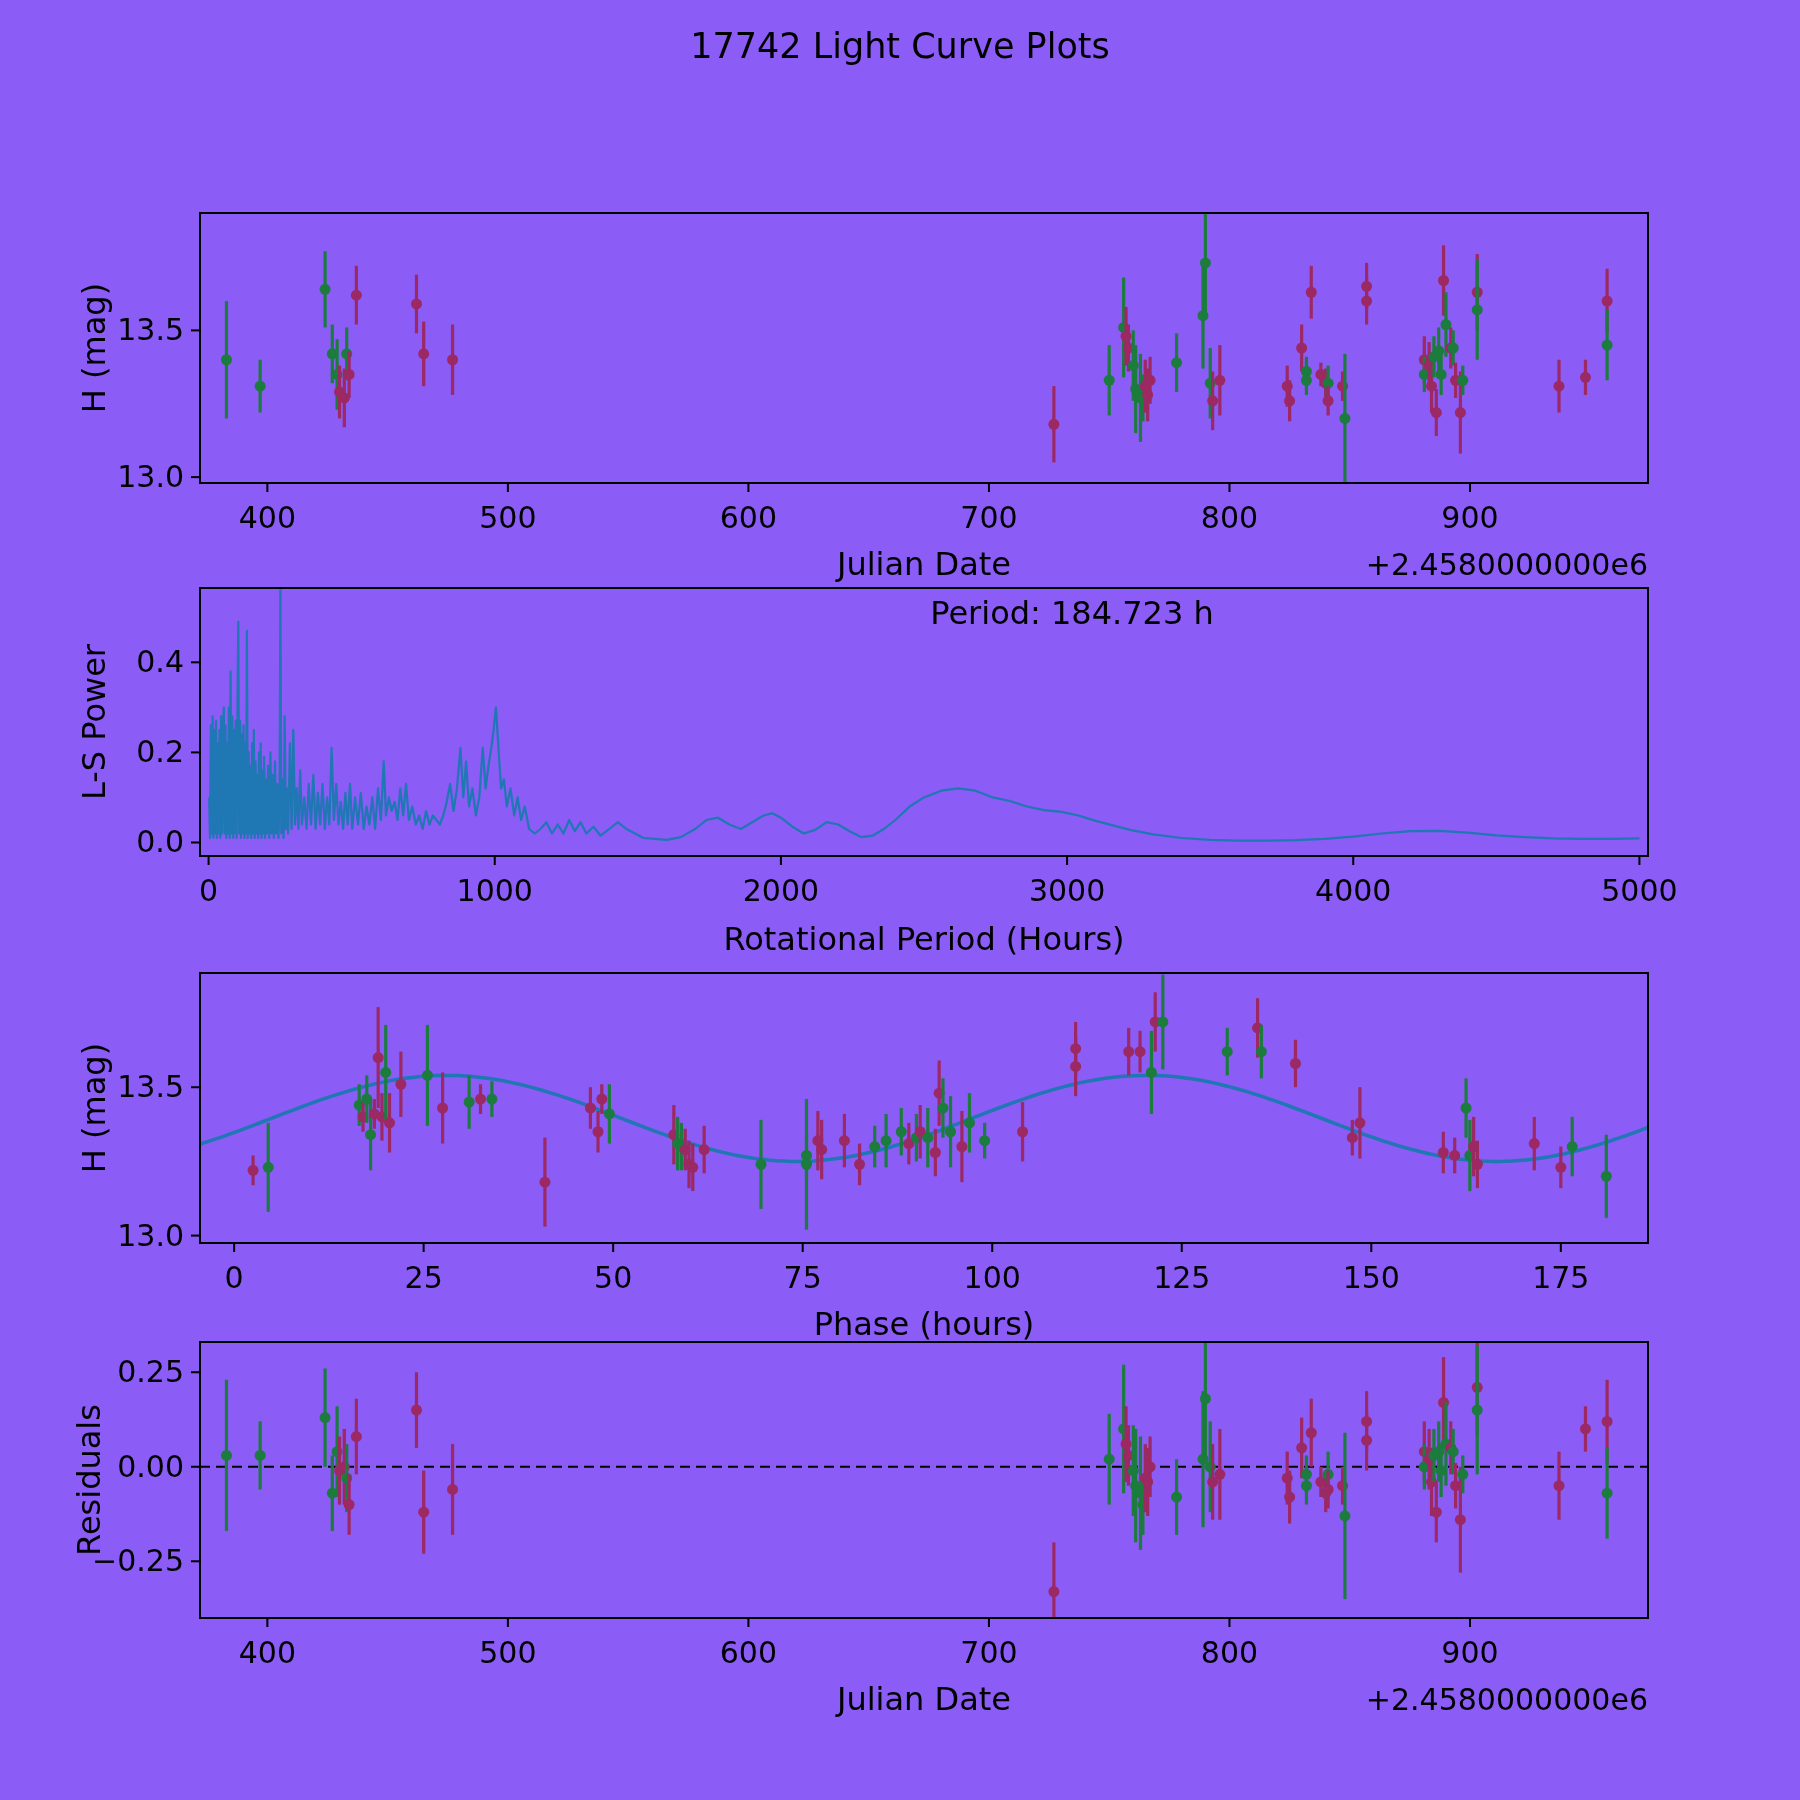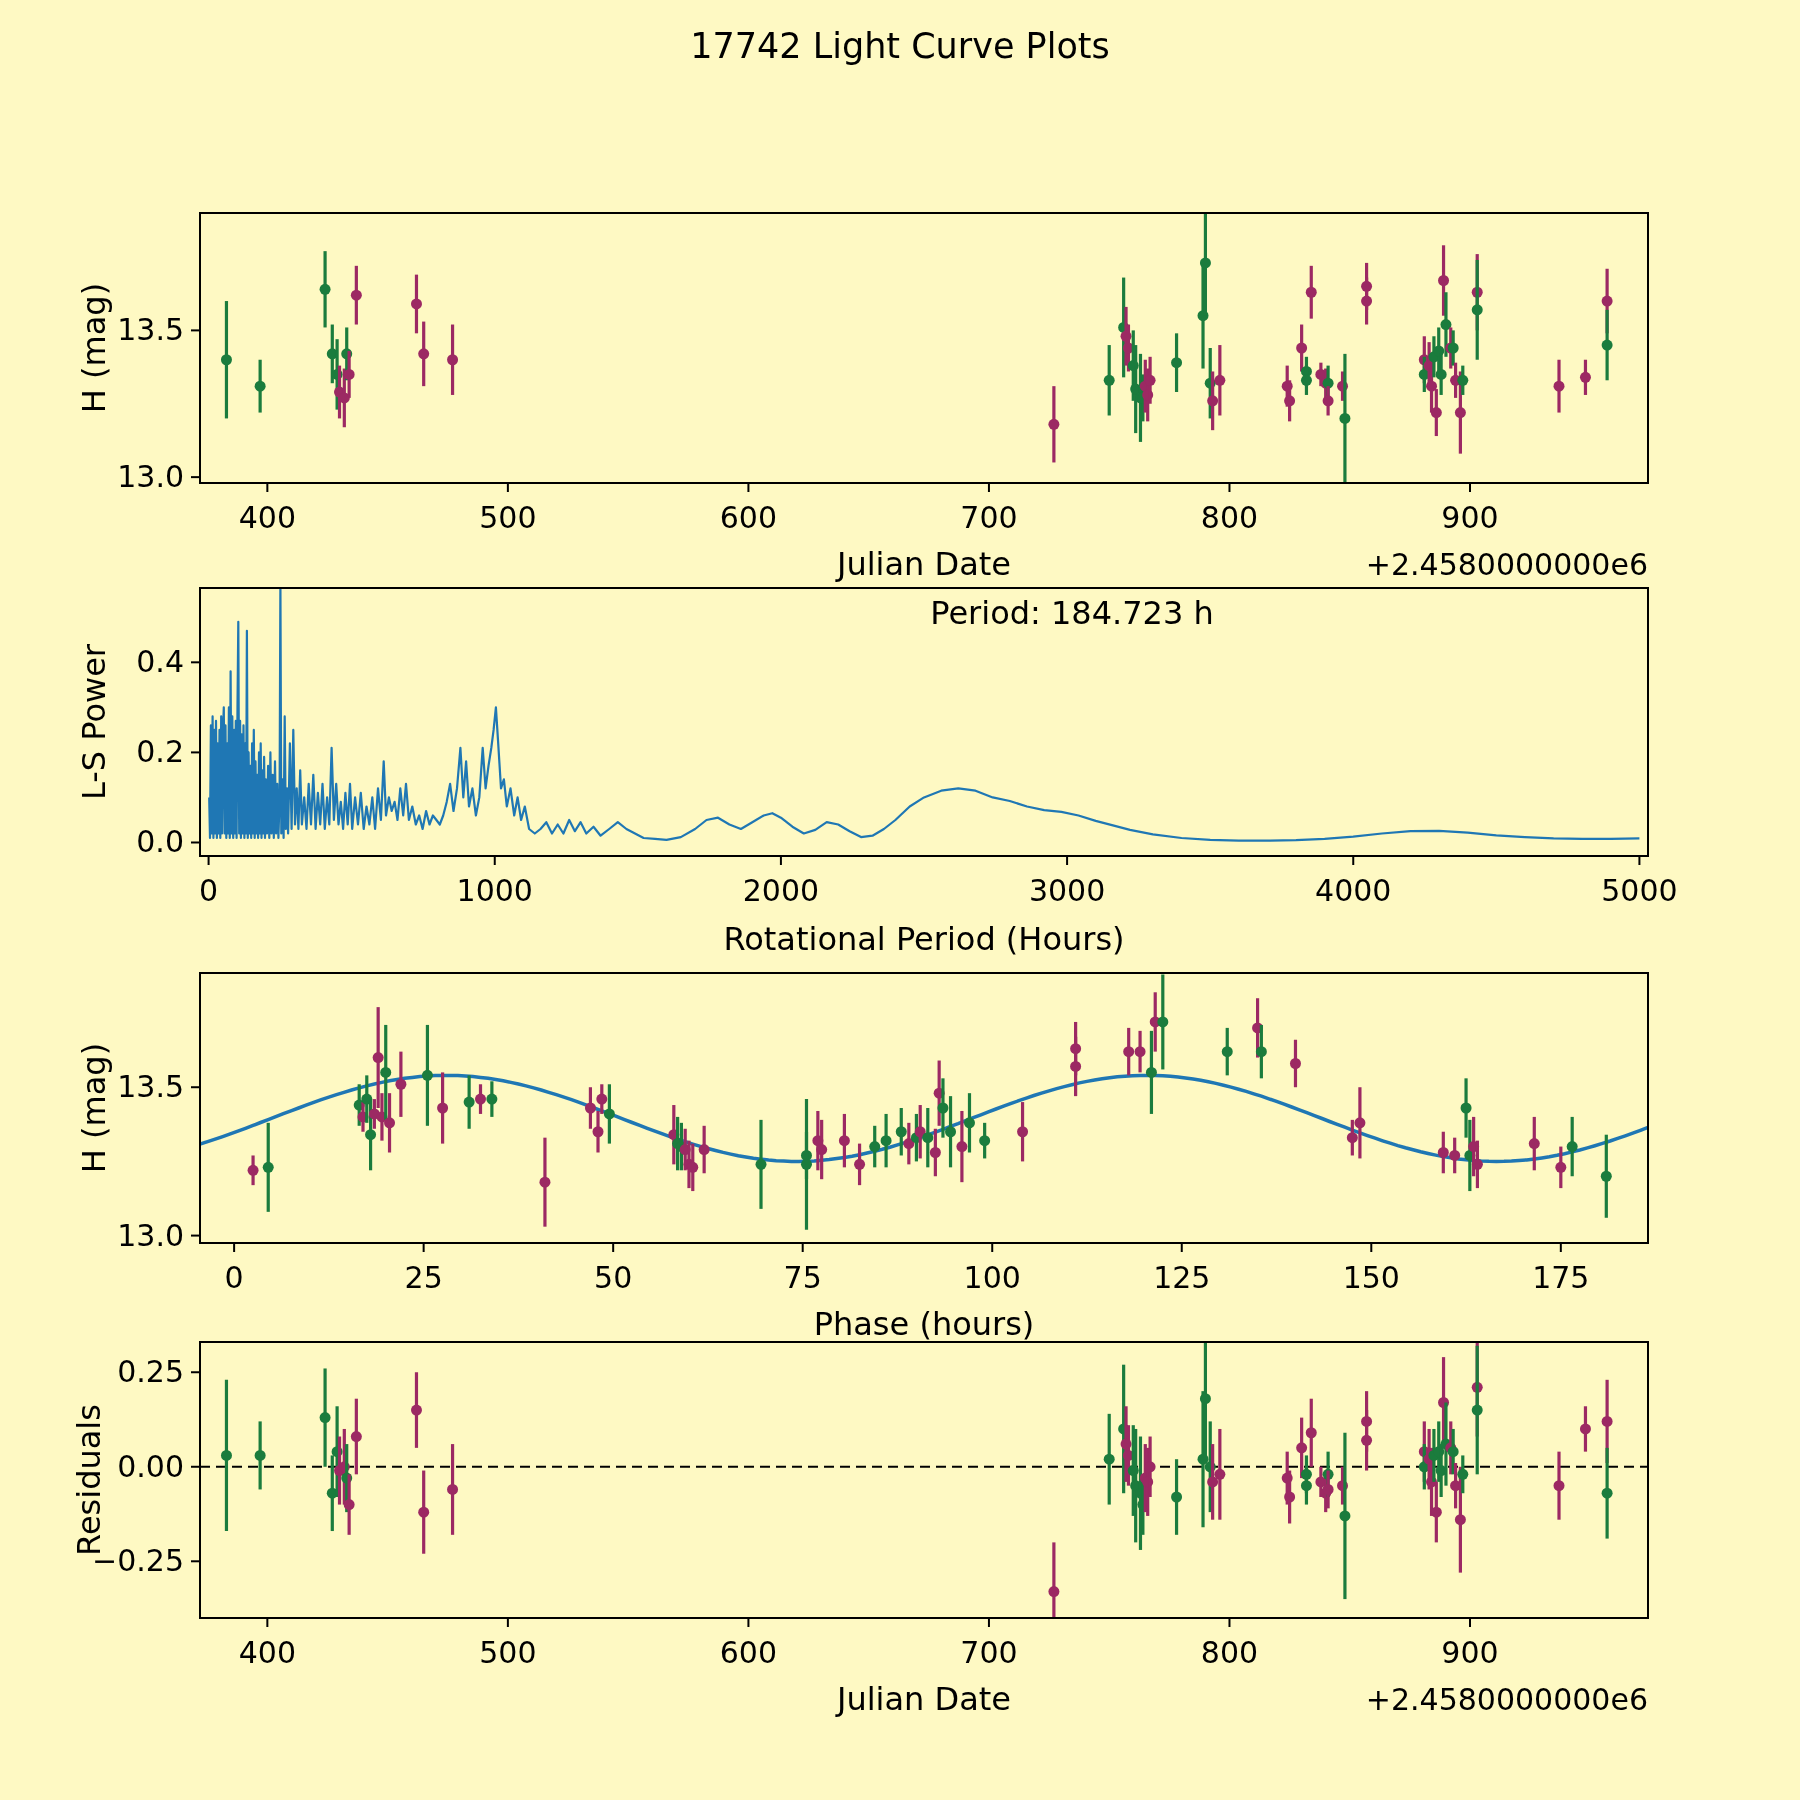--- a/index.html
+++ b/index.html
@@ -1,16 +1,16 @@
 <!DOCTYPE html>
 <html><head>
 <meta charset="utf-8">
 <style>
   html,body{margin:0;padding:0;background:#ffffff;}
-  .fig{position:relative;width:1800px;height:1800px;background:#fef9c3;overflow:hidden;
+  .fig{position:relative;width:1800px;height:1800px;background:#8b5cf6;overflow:hidden;
        font-family:"DejaVu Sans", sans-serif;}
   svg text{font-family:"DejaVu Sans", sans-serif;fill:#000000;}
   .title{font-size:35px;text-anchor:middle;}
   .axlabel{font-size:32px;text-anchor:middle;}
   .ylab{font-size:32px;text-anchor:middle;}
   .offset{font-size:30px;text-anchor:end;}
   .annot{font-size:32px;text-anchor:middle;}
   .ticklab{font-size:30px;}
 </style>
 </head>

